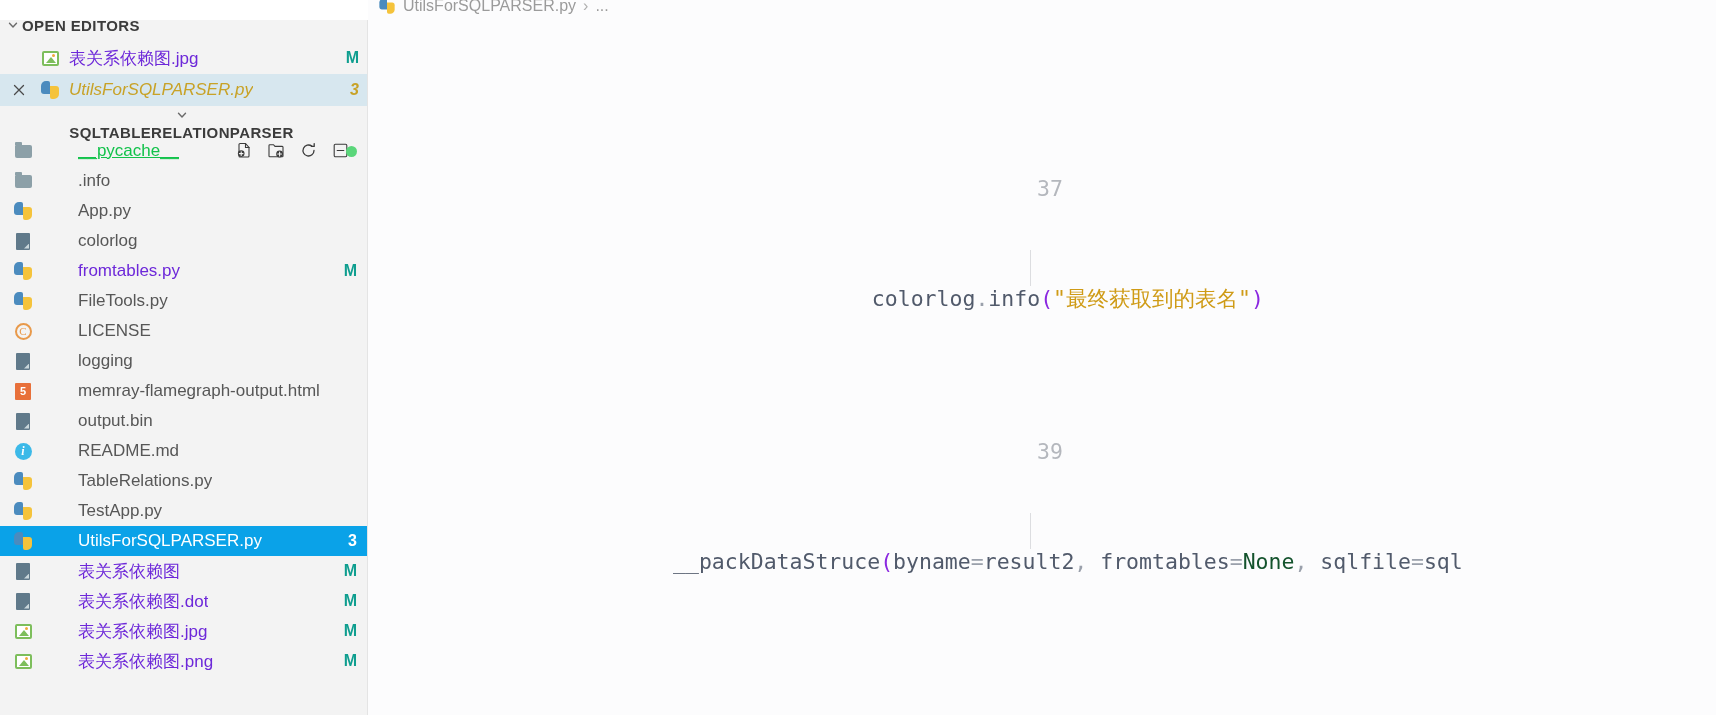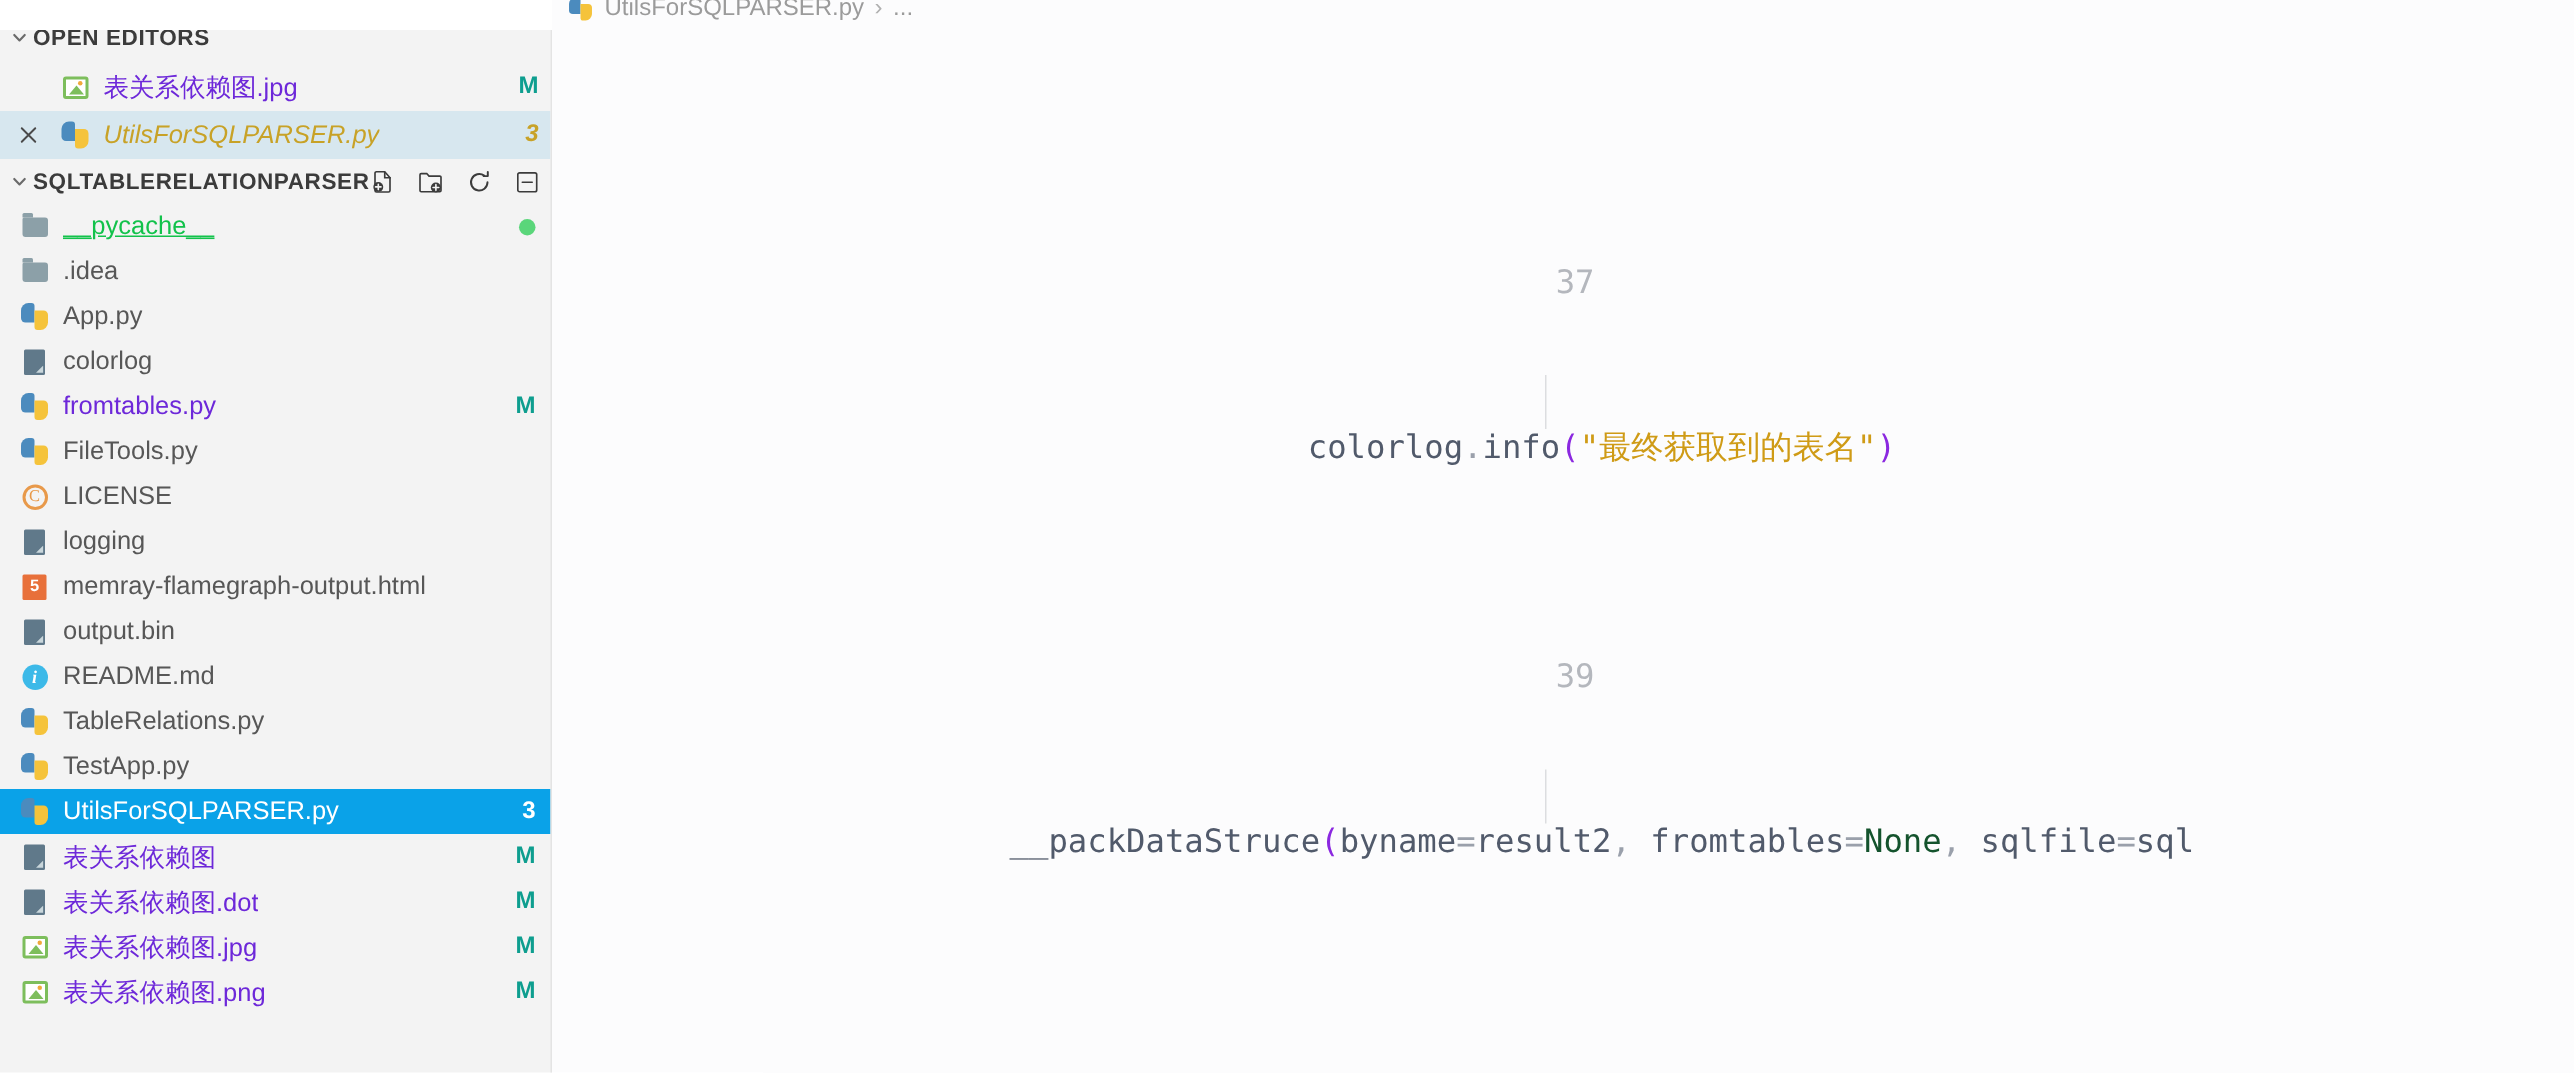--- a/index.html
+++ b/index.html
@@ -123,20 +123,21 @@
   .tree-row {
     height: 30px;
     display: flex;
     align-items: center;
     font-size: 17px;
     color: #575757;
     box-sizing: border-box;
     padding-left: 10px;
     padding-right: 10px;
     white-space: nowrap;
+    gap: 36px;
   }
   .tree-row.selected {
     background: #0aa2e8;
     color: #ffffff;
   }
   .tree-row .ficon {
     width: 26px;
     flex: 0 0 26px;
     display: flex;
     align-items: center;
@@ -384,21 +385,21 @@
           <span class="ico-py">
               <span class="pb pb1"></span>
               <span class="pb pb2"></span>
             </span>
         </span>
         <span class="fname italic-unsaved">UtilsForSQLPARSER.py</span>
         <span class="badge italic-unsaved">3</span>
       </div>
     </div>
 
-    <div class="section-header" style="height:30px;">
+    <div class="section-header" style="height:30px;flex-direction:column;">
       <span class="twisty">
         <svg width="12" height="12" viewBox="0 0 12 12">
             <path d="M2.5 4.3 L6 8 L9.5 4.3" fill="none" stroke="currentColor" stroke-width="1.4" stroke-linecap="round" stroke-linejoin="round"></path>
           </svg>
       </span>
       <span class="sh-title">SQLTABLERELATIONPARSER</span>
       <span class="sh-actions">
         <span class="act">
           <svg width="17" height="17" viewBox="0 0 17 17" fill="none" stroke="currentColor" stroke-width="1.1">
             <path d="M9.5 1.5 H4 a1 1 0 0 0 -1 1 V14 a1 1 0 0 0 1 1 h8 a1 1 0 0 0 1 -1 V5.5 Z"></path>
@@ -436,21 +437,21 @@
             <span class="ico-folder"></span>
           </span>
         <span class="fname name-teal name-underline" style="color:#12c24b;">__pycache__</span>
         <span class="dot"></span>
       </div>
 
       <div class="tree-row">
         <span class="ficon">
             <span class="ico-folder"></span>
           </span>
-        <span class="fname">.idea</span>
+        <span class="fname">.info</span>
       </div>
 
       <div class="tree-row">
         <span class="ficon">
             <span class="ico-py">
               <span class="pb pb1"></span>
               <span class="pb pb2"></span>
             </span>
           </span>
         <span class="fname">App.py</span>

